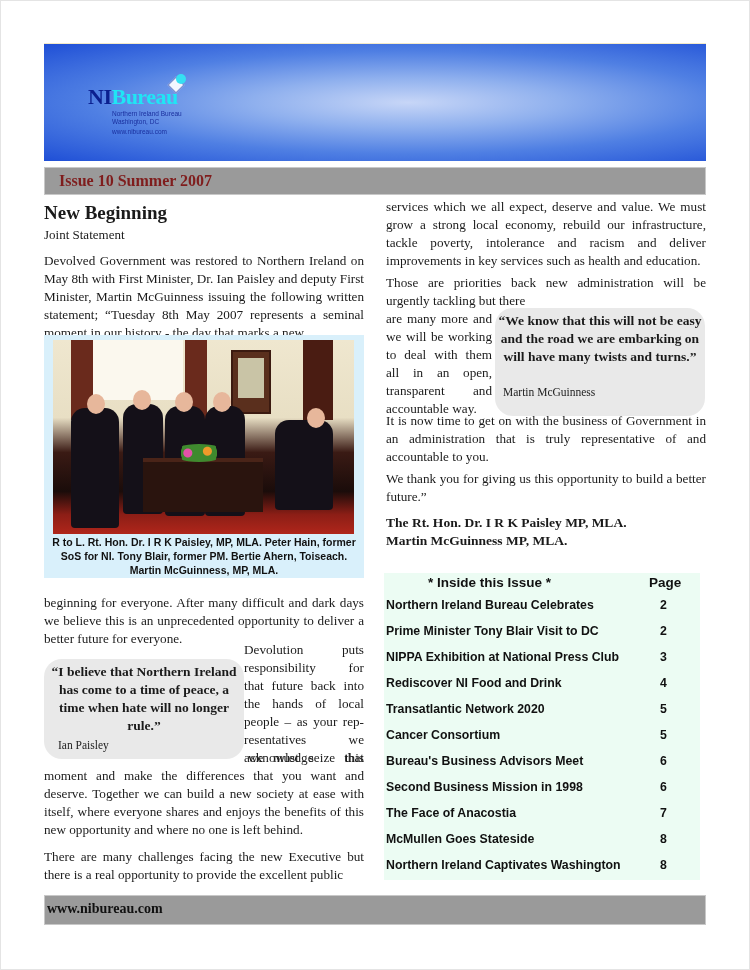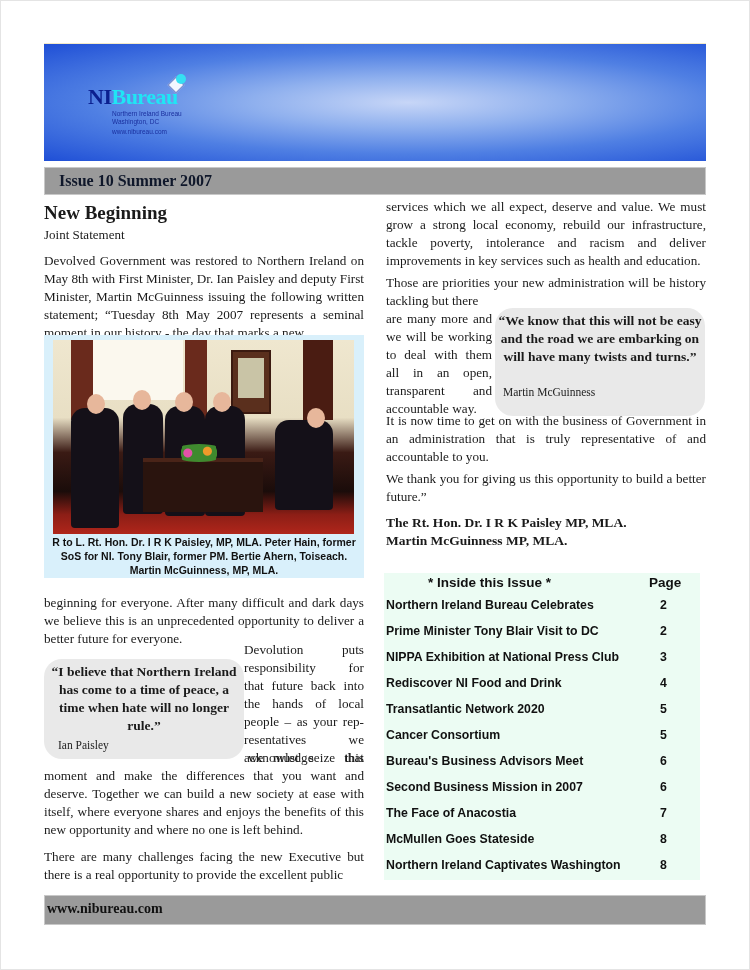--- a/index.html
+++ b/index.html
@@ -20,21 +20,21 @@
   .logo-bureau { color: #1fe6f5; }
   .logo-sub { position: absolute; left: 24px; top: 36px; font-family: "Liberation Sans", sans-serif; font-size: 6.5px; line-height: 8px; color: #1a2f9e; white-space: nowrap; }
   .newslink { position: absolute; left: 190px; top: 12px; font-family: "Liberation Serif", serif; font-weight: bold;
               font-size: 82px; letter-spacing: 1px; line-height: 90px; white-space: nowrap;
               background: linear-gradient(180deg, #1b2a8a 0%, #33479f 18%, #f2f2f2 30%, #c4122f 42%, #f2f2f2 55%, #c4122f 68%, #f2f2f2 80%, #c4122f 92%);
               -webkit-background-clip: text; background-clip: text; color: transparent;
               -webkit-text-stroke: 1.5px #111; }
 
   
   .issue-bar { position: absolute; left: 44px; top: 167px; width: 662px; height: 28px; background: #9a9a9a; border: 1px solid #c8c8c8; box-sizing: border-box; }
-  .issue-bar span { position: absolute; left: 14px; top: 4px; font-weight: bold; font-size: 16px; color: #0f172a; }
+  .issue-bar span { position: absolute; left: 14px; top: 4px; font-weight: bold; font-size: 16px; color: #7f1d1d; }
 
   
   .col-left { position: absolute; left: 44px; top: 202px; width: 320px; }
   .headline { font-weight: bold; font-size: 19px; margin: 0; line-height: 22px; }
   .subhead { font-weight: normal; font-size: 13px; margin: 2px 0 8px 0; line-height: 18px; }
   .para { font-size: 13.2px; line-height: 18px; text-align: justify; margin: 0; }
   .p1 { position: absolute; left: 44px; top: 252px; width: 320px; }
 
   .photo-box { position: absolute; left: 44px; top: 335px; width: 320px; height: 243px; background: #d9f0fb; }
   .photo { position: absolute; left: 9px; top: 5px; width: 301px; height: 194px; overflow: hidden;
@@ -155,21 +155,21 @@
   <div>the hands of local</div>
   <div>people – as your rep-</div>
   <div>resentatives we</div>
   <div>acknowledge that</div>
 </div>
 <p class="para p3-last" style="text-indent:204px;top:749px">we must seize this moment and make the differences that you want and deserve. Together we can build a new society at ease with itself, where everyone shares and enjoys the benefits of this new opportunity and where no one is left behind.</p>
 
 <p class="para p4">There are many challenges facing the new Executive but there is a real opportunity to provide the excellent public</p>
 
 <p class="para r1">services which we all expect, deserve and value.   We must grow a strong local economy, rebuild our infrastructure, tackle poverty, intolerance and racism and deliver improvements in key services such as health and education.</p>
-<p class="para r2" style="text-align-last:left;width:320px">Those are priorities your new administration will be history tackling but there</p>
+<p class="para r2" style="text-align-last:left;width:320px">Those are priorities back new administration will be urgently tackling but there</p>
 
 <div class="r2-narrow">
   <div>are many more and</div>
   <div>we will be working</div>
   <div>to deal with them</div>
   <div>all in an open,</div>
   <div>transparent and</div>
   <div class="last">accountable way.</div>
 </div>
 
@@ -213,21 +213,21 @@
     </div>
   <div class="toc-row" style="top:155px">
       <span class="title">Cancer Consortium</span>
       <span class="pg">5</span>
     </div>
   <div class="toc-row" style="top:181px">
       <span class="title">Bureau's Business Advisors Meet</span>
       <span class="pg">6</span>
     </div>
   <div class="toc-row" style="top:207px">
-      <span class="title">Second Business Mission in 2007</span>
+      <span class="title">Second Business Mission in 1998</span>
       <span class="pg">6</span>
     </div>
   <div class="toc-row" style="top:233px">
       <span class="title">The Face of Anacostia</span>
       <span class="pg">7</span>
     </div>
   <div class="toc-row" style="top:259px">
       <span class="title">McMullen Goes Stateside</span>
       <span class="pg">8</span>
     </div>

